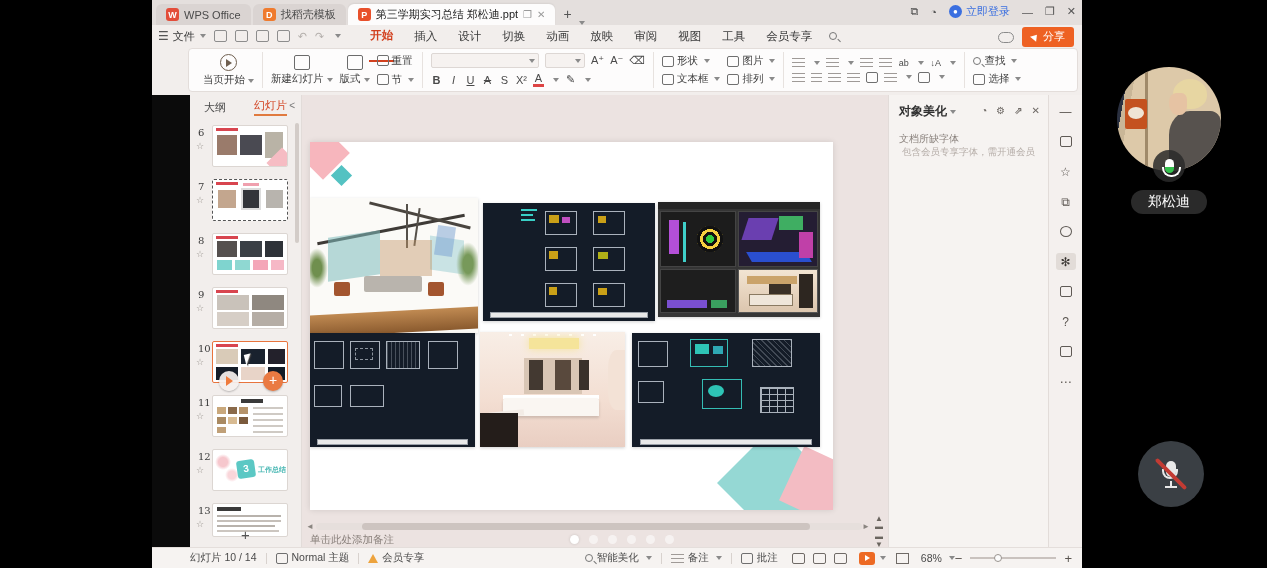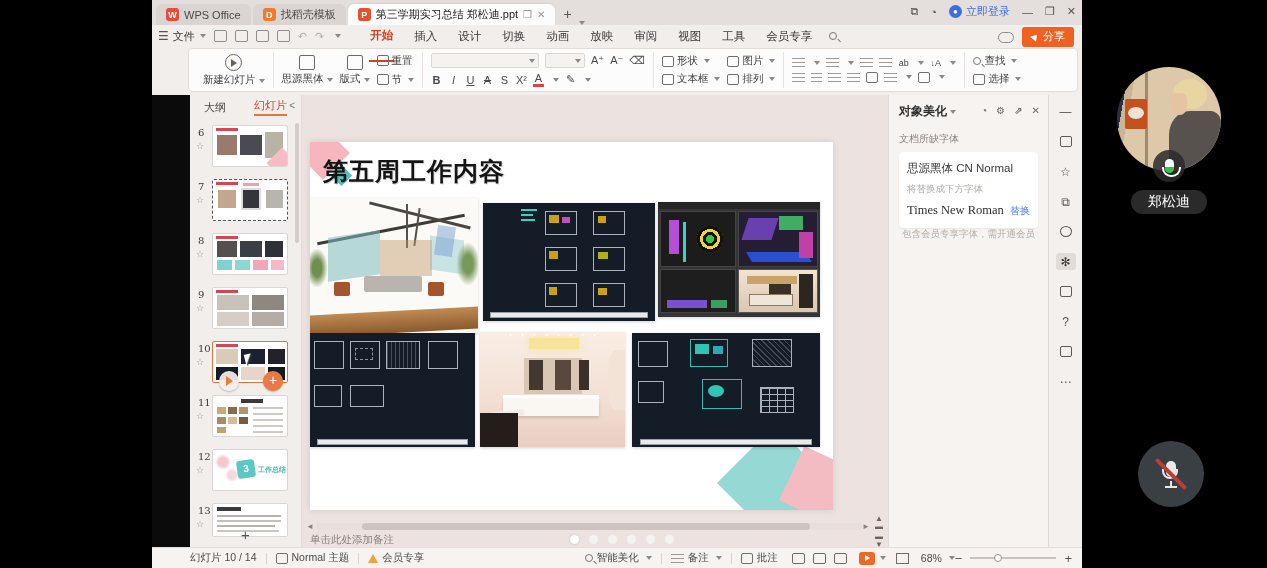--- a/index.html
+++ b/index.html
@@ -325,27 +325,27 @@
           <span>分享</span>
         </span>
       </div>
     </div>
 
     <div class="ribbonwrap">
       <div class="ribbon">
         <div class="rgroup">
           <div class="rbig">
             <span class="playico"></span>
-            <span><span>新建幻灯片</span><span class="chv"></span></span>
+            <span><span>当页开始</span><span class="chv"></span></span>
           </div>
         </div>
         <div class="rgroup">
           <div class="rbig">
             <span class="ic"></span>
-            <span><span>思源黑体</span><span class="chv"></span></span>
+            <span><span>新建幻灯片</span><span class="chv"></span></span>
           </div>
           <div class="rbig">
             <span class="ic"></span>
             <span><span>版式</span><span class="chv"></span></span>
           </div>
           <div class="rcol">
             <span class="rsmall">
                 <span class="sic"></span>
                 <span>重置</span>
               </span>
@@ -573,21 +573,20 @@
         <span class="addslide">+</span>
         <span class="pscroll"></span>
       </div>
 
       <div class="canvas">
         <div class="slide">
           <span class="deco d-pink1"></span>
           <span class="deco d-teal1"></span>
           <span class="deco d-teal2"></span>
           <span class="deco d-pink2"></span>
-          <div class="slidetitle">第五周工作内容</div>
 
           <div class="simg sk" style="left:0;top:56px;width:168px;height:135px">
             <span class="roof1"></span>
               <span class="roof2"></span>
               <span class="mast"></span>
               <span class="mast2"></span>
             <span class="glass"></span>
               <span class="glass2"></span>
               <span class="wall"></span>
               <span class="blue"></span>
@@ -712,28 +711,20 @@
           <span>对象美化</span>
             <span class="chv"></span>
           <span class="hicons">
             <span>◔</span>
             <span>⚙</span>
             <span>⇗</span>
             <span>✕</span>
           </span>
         </div>
         <div class="rplabel">文档所缺字体</div>
-        <div class="fontcard">
-          <div class="fname">思源黑体 CN Normal</div>
-          <div class="fhint">将替换成下方字体</div>
-          <div class="frepl">
-            <span class="ftimes">Times New Roman</span>
-            <span class="flink">替换</span>
-          </div>
-        </div>
         <div class="memberhint">包含会员专享字体，需开通会员</div>
       </div>
 
       <div class="istrip">
         <span class="ii">—</span>
         <span class="ii">
             <span class="iglyph"></span>
           </span>
         <span class="ii">☆</span>
         <span class="ii">⧉</span>

